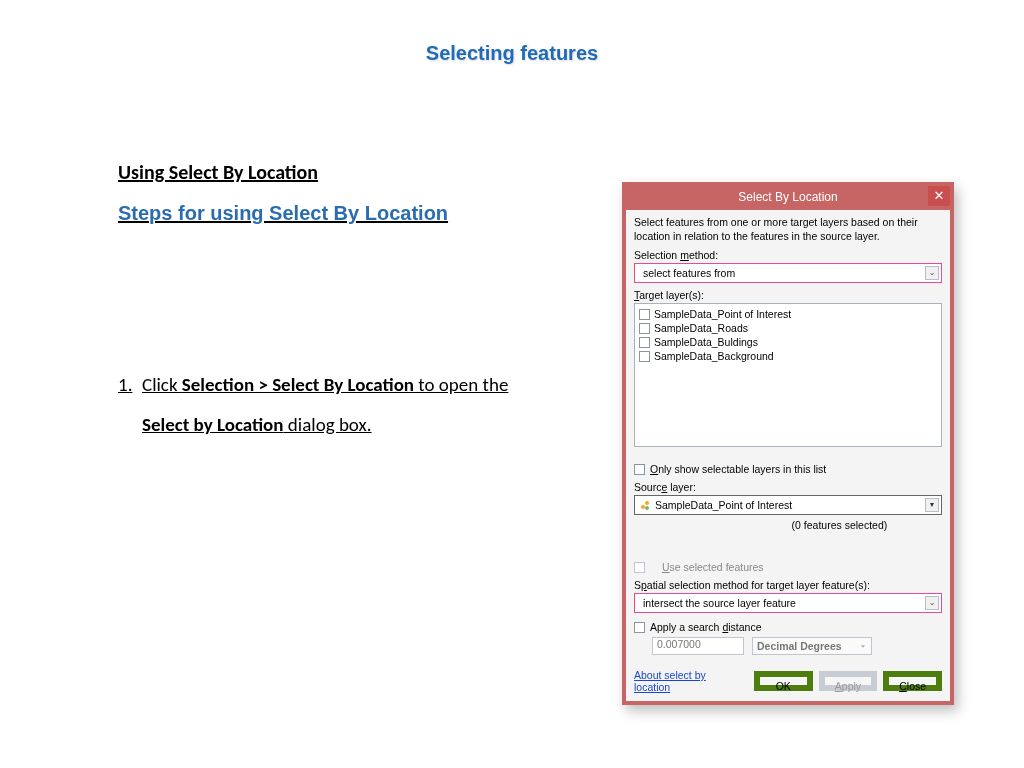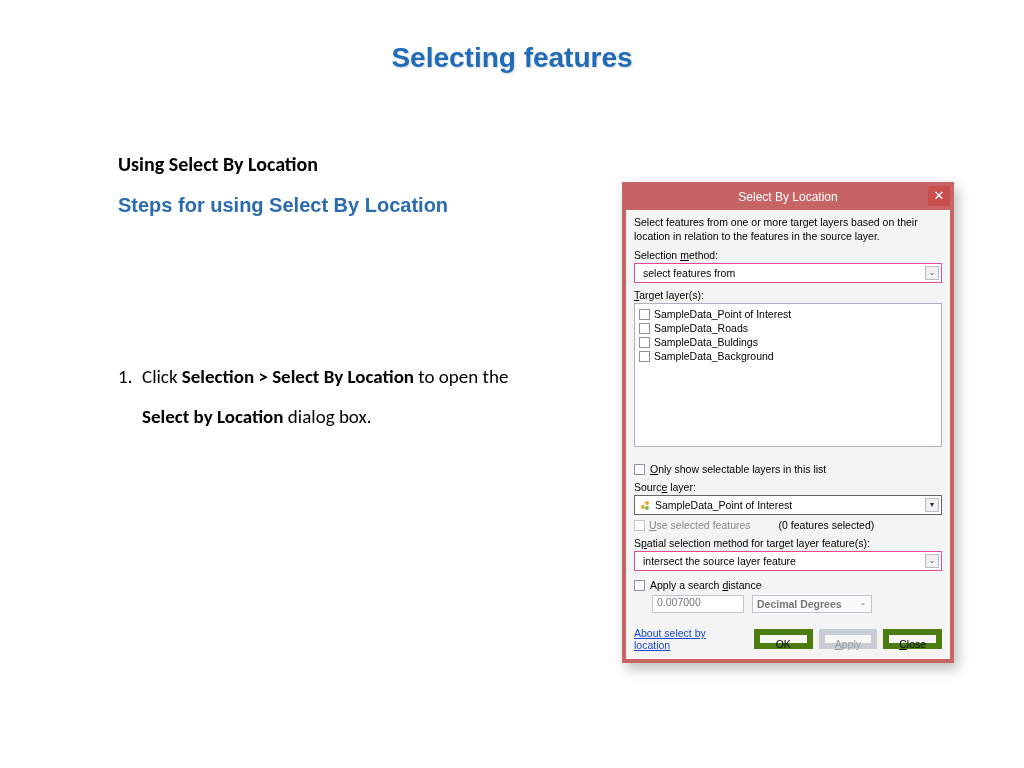--- a/index.html
+++ b/index.html
@@ -6,31 +6,32 @@
   body {
     margin: 0;
     width: 1024px;
     height: 768px;
     font-family: "Segoe UI", Tahoma, Arial, sans-serif;
     background: #fff;
     color: #000;
   }
   .page-title {
     text-align: center;
-    font-size: 28px;
+    font-size: 20px;
     font-weight: 700;
     color: #1f6bb8;
     padding-top: 42px;
     text-shadow: 1px 1px 2px rgba(0,0,0,0.15);
   }
   .left {
     position: absolute;
     left: 118px;
-    top: 152px;
+    top: 160px;
     width: 430px;
+    text-decoration: underline;
   }
   .h1 {
     font-family: Calibri, "Segoe UI", Arial, sans-serif;
     font-size: 20px;
     font-weight: 700;
     color: #000;
     margin-bottom: 18px;
   }
   .h2 {
     font-family: Arial, sans-serif;
@@ -147,21 +148,21 @@
     margin-left: auto;
     width: 14px; height: 14px;
     border: 1px solid #b8beca;
     background: #f0f0f0;
     font-size: 7px;
     line-height: 12px;
     text-align: center;
     color: #333;
   }
   .row-feat { display: flex; gap: 28px; margin-top: 4px; font-size: 10.5px; }
-  .row-feat .left-i { display: flex; align-items: center; gap: 4px; color: #888; }
+  .row-feat .left-i { display: flex; align-items: center; gap: 17px; color: #888; margin-top: 42px; }
   .distrow { display: flex; gap: 8px; margin-top: 4px; margin-left: 18px; }
   .txtbox {
     width: 92px; height: 18px;
     border: 1px solid #c0c6d0;
     background: #fff;
     font-size: 10.5px;
     padding: 0 4px;
     color: #777;
   }
   .unitbox {

